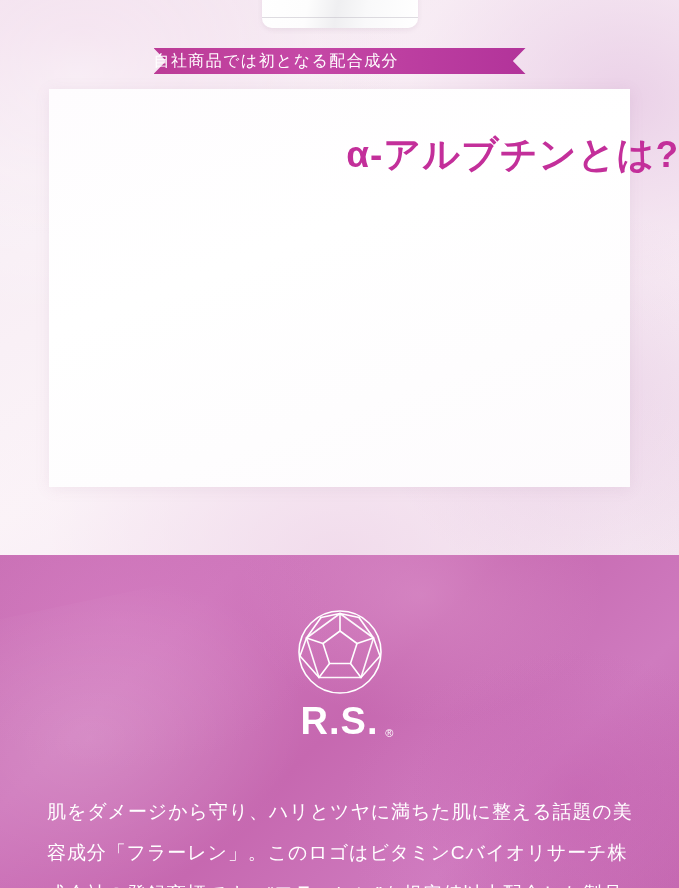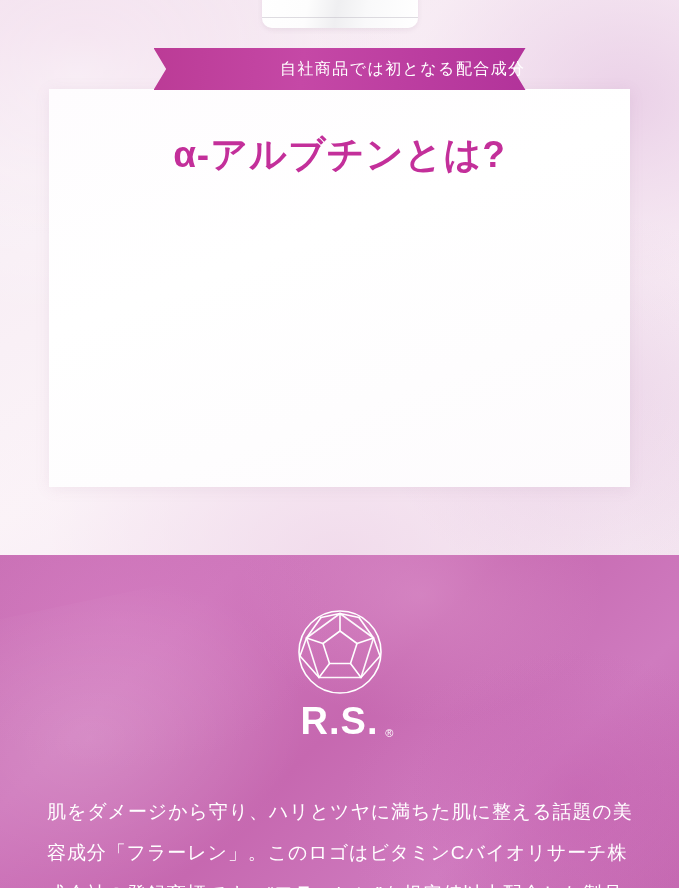--- a/index.html
+++ b/index.html
@@ -79,25 +79,25 @@
     z-index: 2;
   }
 
   
   .ribbon {
     position: absolute;
     left: 50%;
     transform: translateX(-50%);
     top: 48px;
     width: 372px;
-    height: 42px;
+    height: 26px;
     z-index: 4;
     display: flex;
     align-items: center;
-    justify-content: flex-end;
+    justify-content: flex-start;
     font-family: Liberation Mono, monospace;
   }
   .ribbon-bg2 {
     position: absolute;
     inset: 0;
     background: linear-gradient(95deg, #bb3b96 0%, #c548a6 40%, #b2339a 100%);
     clip-path: polygon(0 0, 100% 0, 96.6% 50%, 100% 100%, 0 100%, 3.4% 50%);
   }
   .ribbon-label {
     position: relative;
@@ -107,21 +107,21 @@
     letter-spacing: 1.4px;
     font-weight: 500;
     white-space: nowrap;
   }
 
   
   .card-heading {
     position: absolute;
     left: 0; right: 0;
     top: 130px;
-    text-align: center;
+    text-align: right;
     font-size: 37px;
     font-weight: 700;
     letter-spacing: 1px;
     color: #c32f9a;
     z-index: 5;
     white-space: nowrap;
   }
 
   
   .card-body {

